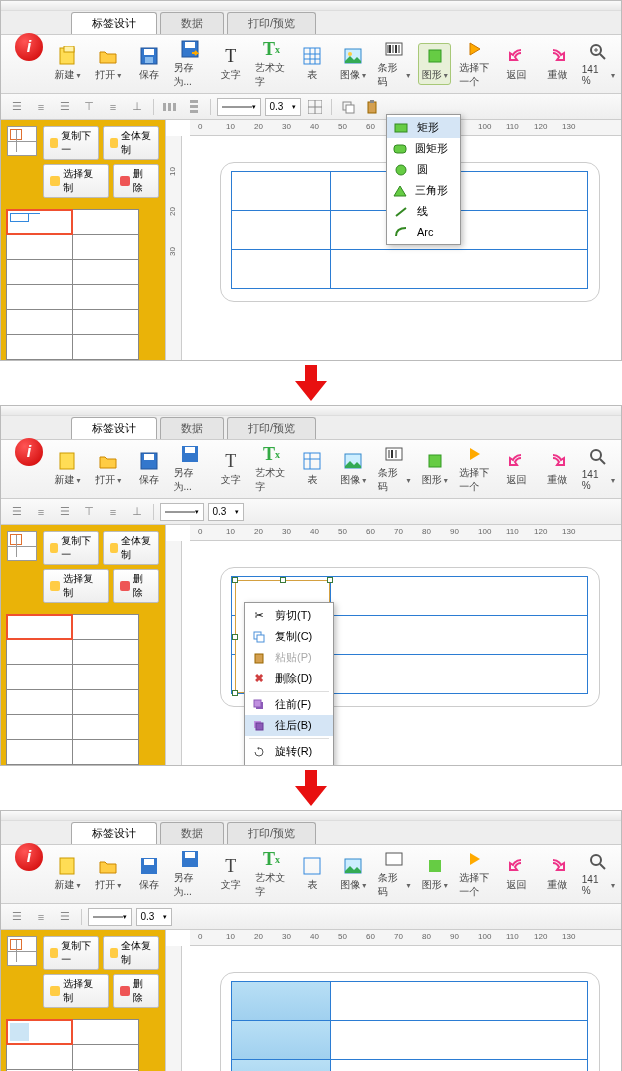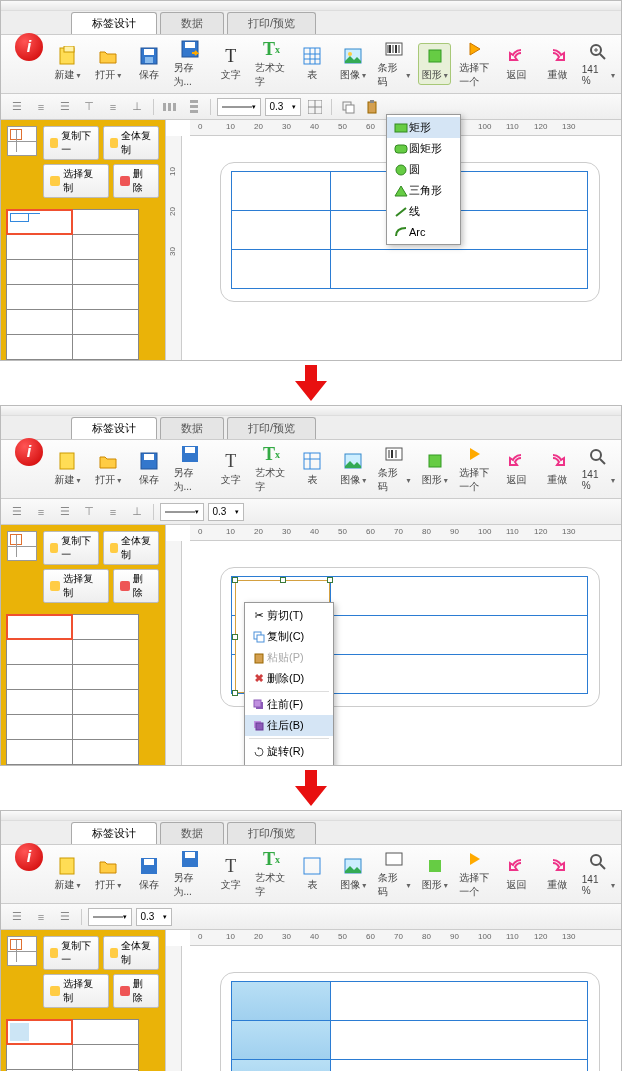--- a/index.html
+++ b/index.html
@@ -55,21 +55,21 @@
   .data-table { position:absolute; left:42px; top:30px; width:356px; }
   .data-table .dr { display:flex; }
   .data-table .dc { border:1px solid #2b7cd3; height:40px; flex:1; margin-left:-1px; margin-top:-1px; }
   .data-table .dc.w1 { flex:0 0 100px; }
   .data-table .dc.fill { background:linear-gradient(#b8dff5,#a0d0ef); }
   
   .shape-rect { position:absolute; border:1px solid #d4a040; background:#fff; }
   .shape-rect .h { position:absolute; width:6px; height:6px; background:#fff; border:1px solid #3a7a3a; }
   
   .dropdown-menu { position:absolute; background:#fff; border:1px solid #999; box-shadow:2px 2px 6px rgba(0,0,0,0.25); font-size:11px; padding:2px 0; z-index:10; }
-  .dropdown-menu .mi { display:flex; align-items:center; padding:3px 18px 3px 6px; cursor:pointer; white-space:nowrap; }
+  .dropdown-menu .mi { display:flex; align-items:center; padding:3px 18px 3px 6px; gap:8px; cursor:pointer; white-space:nowrap; }
   .dropdown-menu .mi:hover, .dropdown-menu .mi.hover { background:#d5e5f5; }
   .dropdown-menu .mi .mic { width:16px; height:14px; display:flex; align-items:center; justify-content:center; }
   .dropdown-menu .sep { height:1px; background:#ddd; margin:2px 4px; }
   
   .red-arrow { width:32px; height:36px; margin:4px auto; display:block; }
   
   svg { display:block; }
 </style>
 </head>
 <body>

